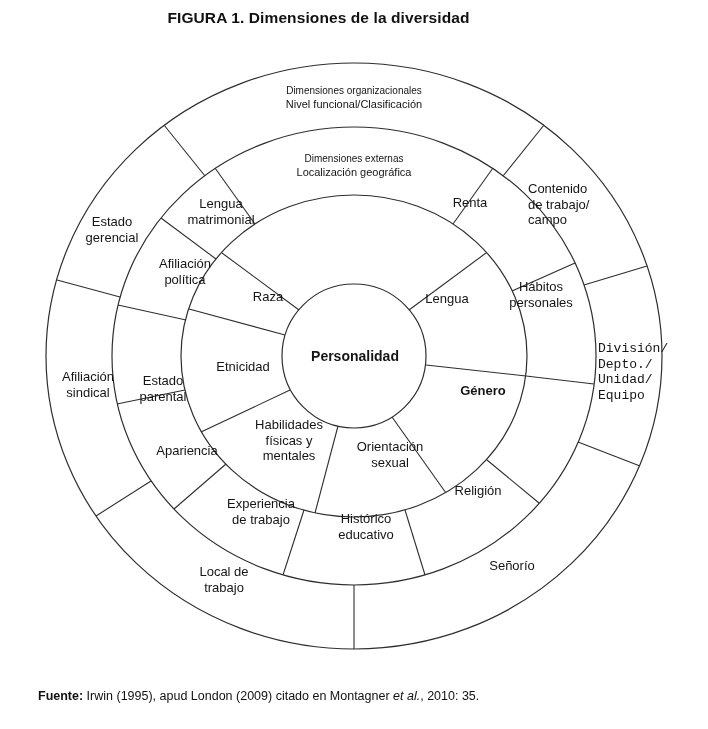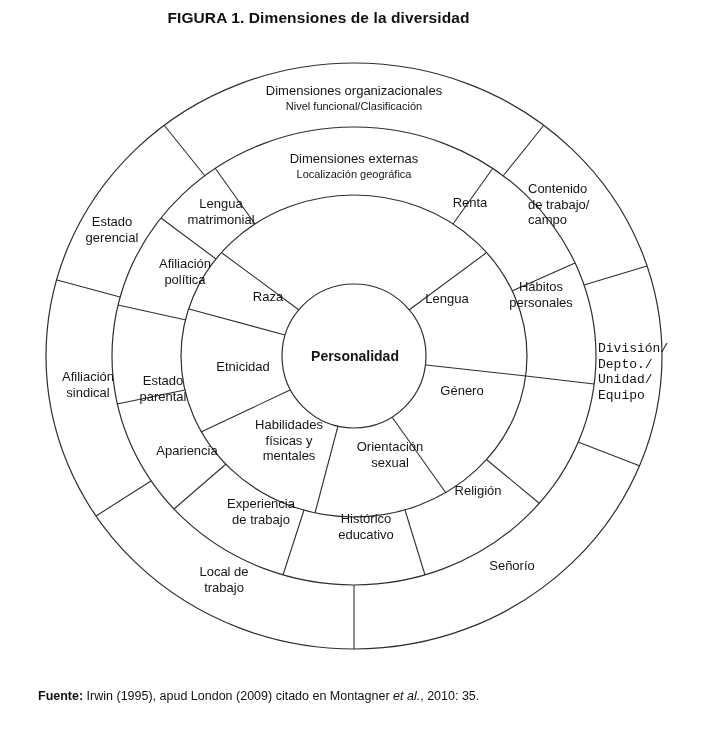--- a/index.html
+++ b/index.html
@@ -14,21 +14,21 @@
   .diagram { position:absolute; left:0; top:0; width:708px; height:729px; }
   .diagram svg { position:absolute; left:0; top:0; }
 
   .lbl {
     position:absolute; transform:translate(-50%,-50%);
     text-align:center; font-size:13px; line-height:1.2; color:#151515;
   }
   .nowrap { white-space:nowrap; }
   .left-align { text-align:left; }
 
-  .hdr .main { font-size:13px; white-space:nowrap; }
+  .hdr .main { font-size:10px; white-space:nowrap; }
   .hdr .sub  { font-size:11px; white-space:nowrap; margin-top:1px; }
 
   .center-lbl { font-weight:bold; font-size:14px; white-space:nowrap; }
 
   .source {
     position:absolute; left:38px; top:689px;
     font-size:12.5px; color:#111;
   }
   .source .b { font-weight:bold; }
   .source .i { font-style:italic;margin-top:12px; }
@@ -86,21 +86,21 @@
   <div class="lbl hdr" style="left:354px; top:166px;">
     <div class="main">Dimensiones externas</div>
     <div class="sub">Localización geográfica</div>
   </div>
 
   <div class="lbl center-lbl" style="left:355px; top:356px;">Personalidad</div>
 
   <div class="lbl nowrap" style="left:268px; top:297px;">Raza</div>
   <div class="lbl nowrap" style="left:447px; top:299px;">Lengua</div>
   <div class="lbl nowrap" style="left:243px; top:367px;">Etnicidad</div>
-  <div class="lbl nowrap" style="left:462px; top:391px;">Género</div>
+  <div class="lbl nowrap" style="left:483px; top:391px;font-weight:bold;">Género</div>
   <div class="lbl" style="left:289px; top:440px; width:80px;">Habilidades físicas y mentales</div>
   <div class="lbl" style="left:390px; top:455px; width:80px;">Orientación sexual</div>
 
   <div class="lbl" style="left:221px; top:212px; width:90px;">Lengua matrimonial</div>
   <div class="lbl nowrap" style="left:470px; top:203px;">Renta</div>
   <div class="lbl" style="left:185px; top:272px; width:70px;">Afiliación política</div>
   <div class="lbl" style="left:541px; top:295px; width:78px;text-align:center;">Hábitos personales</div>
   <div class="lbl" style="left:163px; top:389px; width:62px;">Estado parental</div>
   <div class="lbl nowrap" style="left:187px; top:451px;">Apariencia</div>
   <div class="lbl nowrap" style="left:478px; top:491px;">Religión</div>

